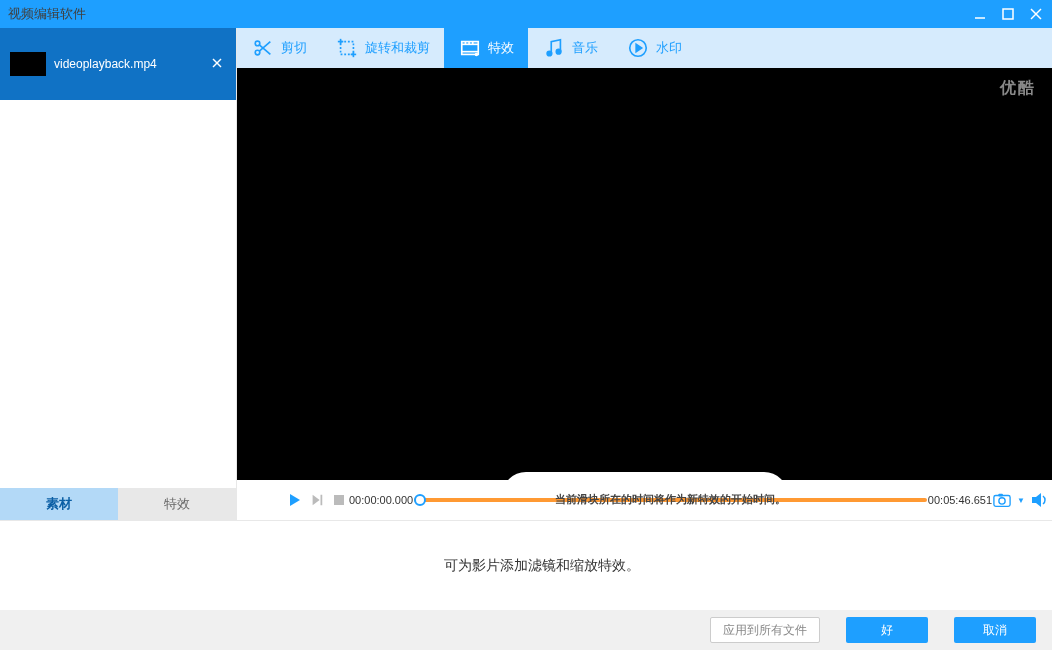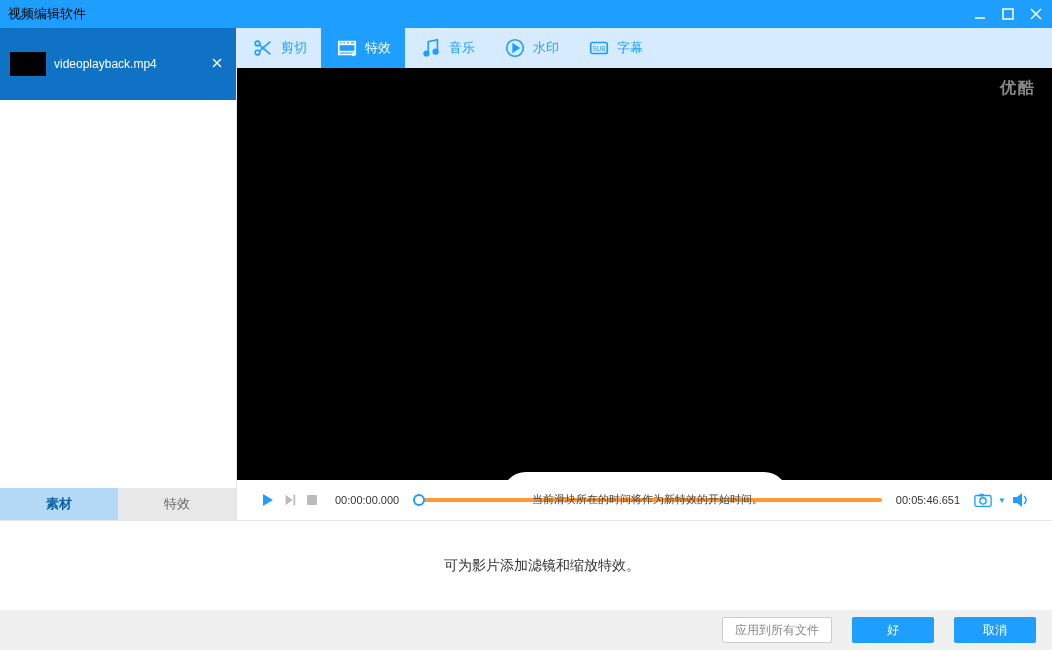--- a/index.html
+++ b/index.html
@@ -1,18 +1,18 @@
 <!DOCTYPE html>
 <html><head>
   <meta charset="utf-8">
   <style>
     * { margin: 0; padding: 0; box-sizing: border-box; }
     body { font-family: "Microsoft YaHei", sans-serif; font-size: 12px; background: #fff; width: 1052px; height: 650px; overflow: hidden; }
     
-    .titlebar { height: 28px; background: #1e9fff; display: flex; align-items: center; padding: 0 8px; color: #000000; }
+    .titlebar { height: 28px; background: #1e9fff; display: flex; align-items: center; padding: 0 8px; color: #404040; }
     .titlebar-title { font-size: 13px; flex: 1; }
     .titlebar-controls { display: flex; gap: 12px; }
     .titlebar-btn { width: 16px; height: 16px; display: flex; align-items: center; justify-content: center; cursor: pointer; color: #fff; }
     
     .main { display: flex; height: 492px; }
     
     .sidebar { width: 237px; background: #fff; display: flex; flex-direction: column; border-right: 1px solid #e8e8e8; }
     .file-item { display: flex; align-items: center; padding: 24px 10px; background: #1072c5; color: #fff; font-size: 12px; }
     .file-thumb { width: 36px; height: 24px; background: #000; margin-right: 8px; }
     .file-name { flex: 1; }
@@ -28,34 +28,34 @@
     .tool-btn { display: flex; align-items: center; gap: 6px; padding: 0 14px; cursor: pointer; color: #1e9fff; font-size: 13px; }
     .tool-btn.active { background: #1e9fff; color: #fff; }
     .tool-icon { width: 24px; height: 24px; display: flex; align-items: center; justify-content: center; }
     
     .video-area { flex: 1; background: #000; position: relative; }
     .watermark { position: absolute; top: 10px; right: 16px; color: #888; font-size: 16px; font-weight: bold; letter-spacing: 2px; }
     
     .effect-dock { position: absolute; bottom: -40px; left: 50%; transform: translateX(-50%); background: #fff; border-radius: 24px 24px 0 0; padding: 10px 40px 6px; display: flex; gap: 40px; }
     .effect-btn { width: 42px; height: 32px; border: 1px solid #e03030; border-radius: 6px; display: flex; align-items: center; justify-content: center; cursor: pointer; color: #1e9fff; background: #fff; }
     
-    .timeline-row { height: 40px; display: flex; align-items: center; padding: 4px 22px; background: #fff; gap: 14px; position: relative; }
+    .timeline-row { height: 40px; display: flex; align-items: center; padding: 4px 3px; background: #fff; gap: 1px; position: relative; margin-left: 46px; }
     .play-controls { display: flex; gap: 4px; align-items: center; }
     .play-btn { width: 18px; height: 18px; cursor: pointer; display: flex; align-items: center; justify-content: center; color: #1e9fff; }
     .play-btn.disabled { color: #bbb; cursor: default; }
     .time-text { font-size: 11px; color: #333; }
-    .timeline-track { flex: 1; position: relative; height: 20px; display: flex; align-items: center; }
+    .timeline-track { flex: 1; position: relative; height: 20px; display: flex; align-items: center; font-weight: bold; }
     .track-bar { height: 4px; background: #ff9933; width: 100%; border-radius: 2px; }
     .track-handle { position: absolute; left: 0; width: 12px; height: 12px; background: #fff; border: 2px solid #1e9fff; border-radius: 50%; top: 4px; cursor: pointer; }
     .hint-text { position: absolute; top: 2px; left: 50%; transform: translateX(-50%); font-size: 11px; color: #444; white-space: nowrap; }
     .right-controls { display: flex; align-items: center; gap: 6px; color: #1e9fff; }
     
     .bottom-panel { height: 130px; display: flex; flex-direction: column; background: #fff; border-top: 1px solid #e8e8e8; }
     .bottom-desc { flex: 1; display: flex; align-items: center; justify-content: center; font-size: 14px; color: #333; margin-left: 32px; }
-    .bottom-bar { height: 40px; background: #f0f0f0; display: flex; align-items: center; justify-content: flex-end; padding: 0 16px; gap: 20px; }
+    .bottom-bar { height: 40px; background: #f0f0f0; display: flex; align-items: center; justify-content: flex-end; padding: 0 16px; gap: 26px; }
     .btn { min-width: 82px; height: 26px; display: flex; align-items: center; justify-content: center; cursor: pointer; border-radius: 2px; font-size: 12px; }
     .btn-ghost { background: #fff; border: 1px solid #ccc; color: #888; }
     .btn-primary { background: #1e9fff; color: #fff; }
   </style>
 </head>
 <body>
 
 <div class="titlebar">
   <div class="titlebar-title">视频编辑软件</div>
   <div class="titlebar-controls">
@@ -103,20 +103,32 @@
         <span class="tool-icon">
           <svg width="22" height="22" viewBox="0 0 24 24" fill="none" stroke="currentColor" stroke-width="1.8">
               <circle cx="6" cy="7" r="2.5"></circle>
               <circle cx="6" cy="17" r="2.5"></circle>
               <line x1="8" y1="8.5" x2="20" y2="19"></line>
               <line x1="8" y1="15.5" x2="20" y2="5"></line>
             </svg>
         </span>
         <span>剪切</span>
       </div>
+      <div class="tool-btn">
+        <span class="tool-icon">
+          <svg width="22" height="22" viewBox="0 0 24 24" fill="none" stroke="currentColor" stroke-width="1.8">
+              <rect x="5" y="5" width="14" height="14" stroke-dasharray="2 2"></rect>
+              <line x1="5" y1="2" x2="5" y2="8"></line>
+              <line x1="2" y1="5" x2="8" y2="5"></line>
+              <line x1="19" y1="16" x2="19" y2="22"></line>
+              <line x1="16" y1="19" x2="22" y2="19"></line>
+            </svg>
+        </span>
+        <span>旋转和裁剪</span>
+      </div>
       <div class="tool-btn active">
         <span class="tool-icon">
           <svg width="22" height="22" viewBox="0 0 24 24" fill="none" stroke="currentColor" stroke-width="1.8">
               <rect x="3" y="5" width="18" height="14"></rect>
               <line x1="3" y1="8" x2="21" y2="8"></line>
               <line x1="3" y1="16" x2="21" y2="16"></line>
               <line x1="7" y1="5" x2="7" y2="8"></line>
               <line x1="11" y1="5" x2="11" y2="8"></line>
               <line x1="15" y1="5" x2="15" y2="8"></line>
               <circle cx="19" cy="19" r="1" fill="currentColor"></circle>
@@ -135,29 +147,20 @@
         <span>音乐</span>
       </div>
       <div class="tool-btn">
         <span class="tool-icon">
           <svg width="22" height="22" viewBox="0 0 24 24" fill="none" stroke="currentColor" stroke-width="1.8">
               <circle cx="12" cy="12" r="9"></circle>
               <polygon points="10,8 10,16 16,12" fill="currentColor"></polygon>
             </svg>
         </span>
         <span>水印</span>
-      </div>
-      <div class="tool-btn">
-        <span class="tool-icon">
-          <svg width="22" height="22" viewBox="0 0 24 24" fill="none" stroke="currentColor" stroke-width="1.8">
-              <rect x="3" y="6" width="18" height="12" rx="2"></rect>
-              <text x="12" y="15" font-size="7" text-anchor="middle" fill="currentColor" stroke="none">SUB</text>
-            </svg>
-        </span>
-        <span>字幕</span>
       </div>
     </div>
 
     <div class="video-area">
       <div class="watermark">优酷</div>
       <div class="effect-dock">
         <div class="effect-btn">
           <svg width="26" height="22" viewBox="0 0 26 22" fill="none" stroke="currentColor" stroke-width="1.8">
               <line x1="4" y1="18" x2="16" y2="4"></line>
               <path d="M14 2l4 4-2 2-4-4z" fill="currentColor"></path>

